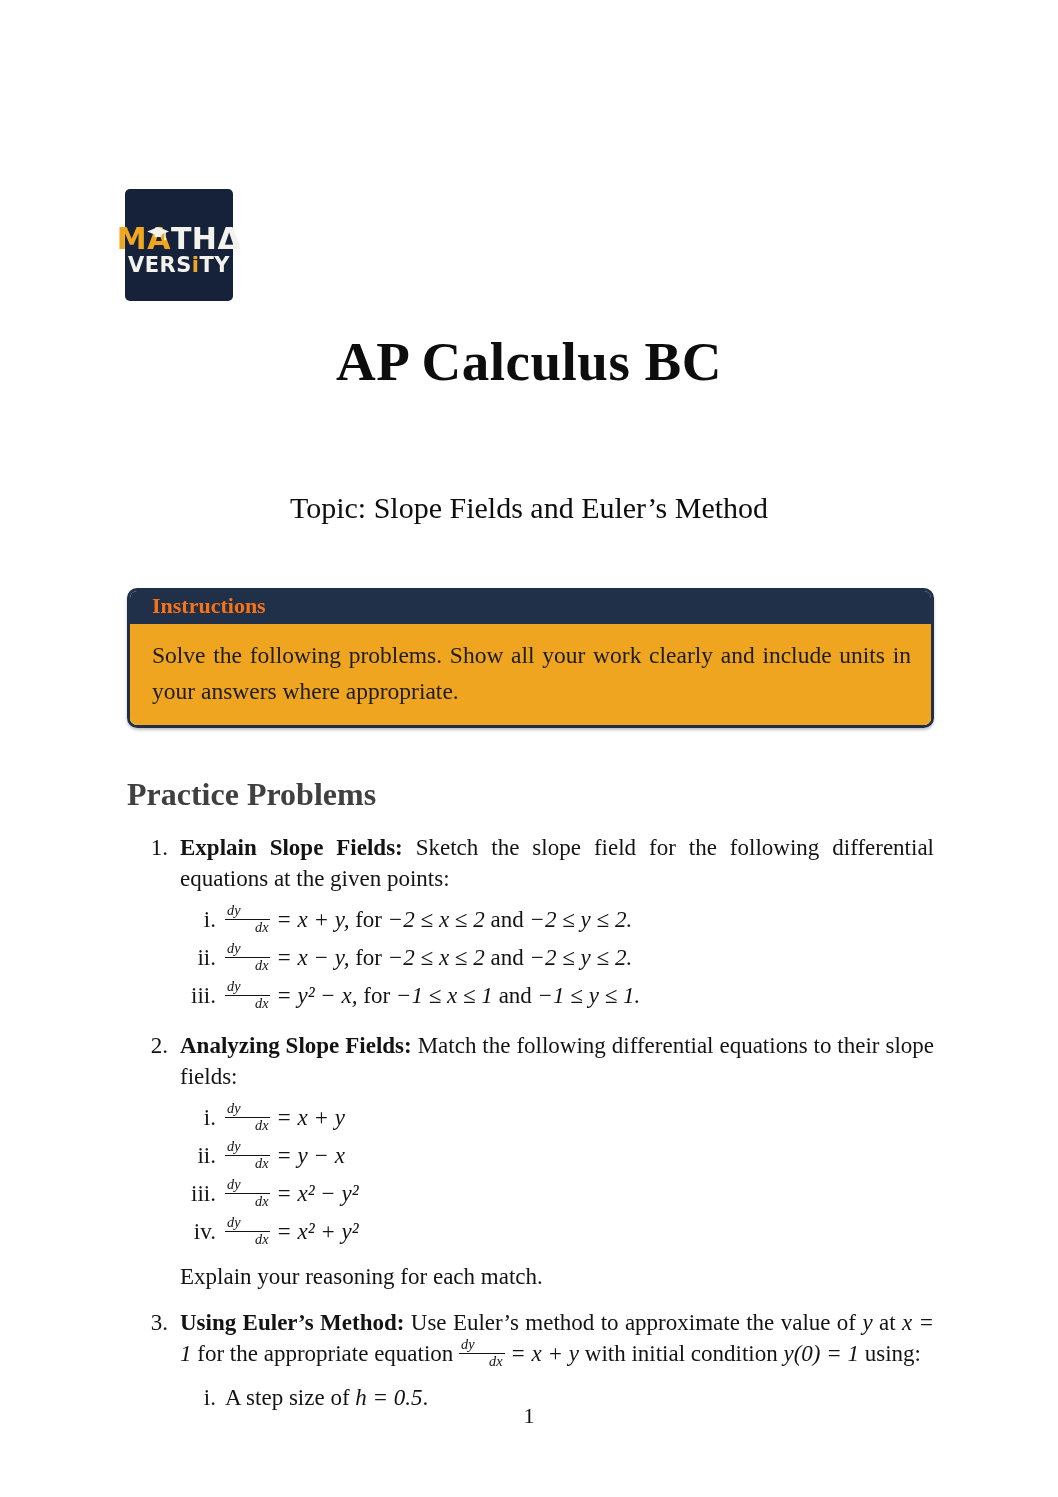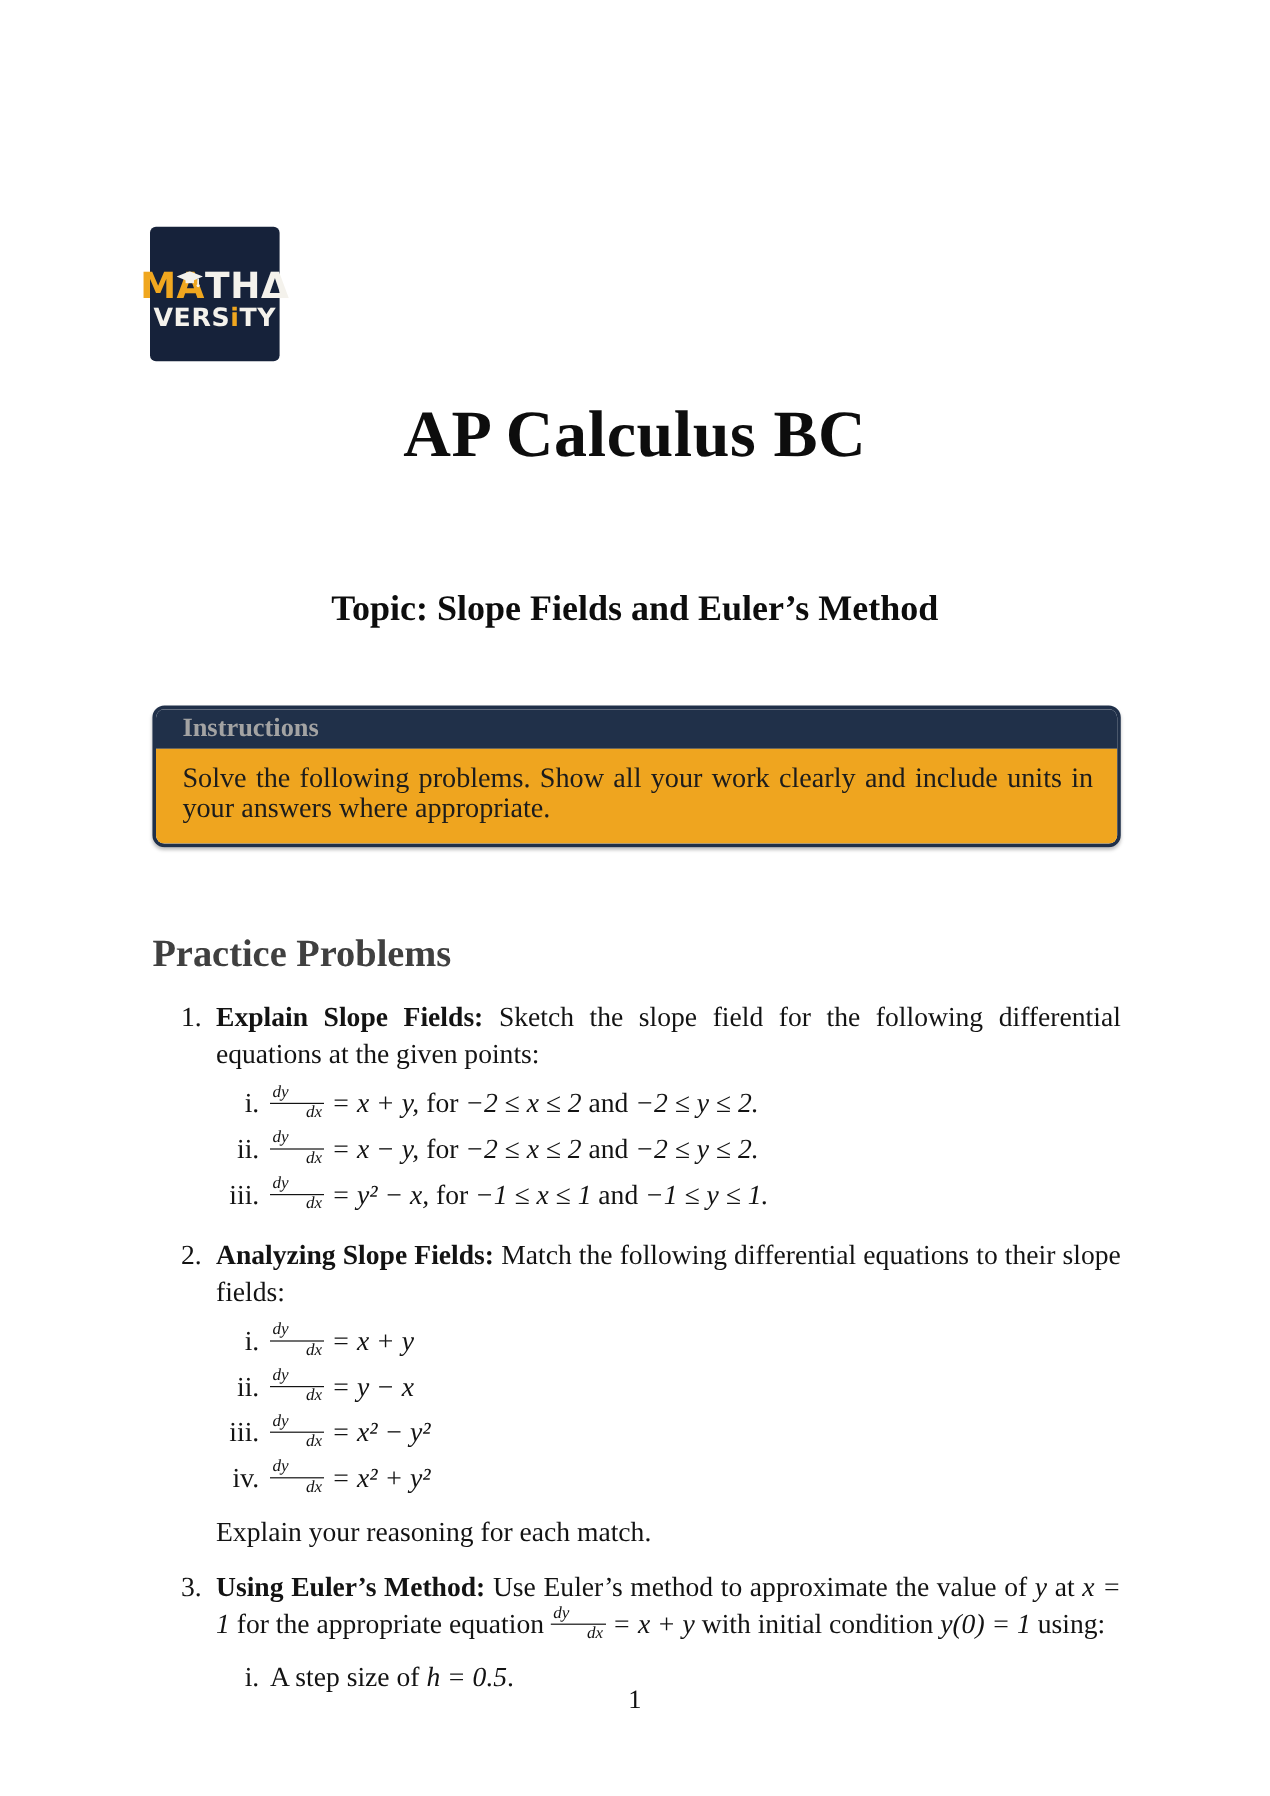--- a/index.html
+++ b/index.html
@@ -26,36 +26,36 @@
   .cap-icon { position:absolute; left:50%; top:-8px; transform:translateX(-54%); }
 
   
   .doc-title {
     position:absolute; top:330px; left:0; width:100%;
     text-align:center; font-size:55px; font-weight:bold; color:#0d0d0d;
     letter-spacing:0.5px;
   }
   .doc-topic {
     position:absolute; top:491px; left:0; width:100%;
-    text-align:center; font-size:30px; font-weight:bold; color:#0d0d0d;
+    text-align:center; font-size:30px; font-weight:normal; color:#0d0d0d;
   }
 
   
   .instructions {
     position:absolute; top:588px; left:127px; width:807px;
     border:3px solid #203049; border-radius:10px; overflow:hidden;
     box-shadow:0 2px 3px rgba(0,0,0,0.25);
   }
   .instructions-header {
-    background:#203049; color:#a3a3a3; font-weight:bold;
+    background:#203049; color:#f97316; font-weight:bold;
     font-size:22px; padding:2px 22px 5px 22px;
   }
   .instructions-body {
     background:#efa51f; color:#1c1c1c;
-    font-size:23.5px; line-height:25px; text-align:justify;
+    font-size:23.5px; line-height:36px; text-align:justify;
     padding:13px 20px 16px 22px;
   }
 
   
   .section-title {
     position:absolute; top:776px; left:127px;
     font-size:32px; font-weight:bold; color:#404040;
   }
   .problems {
     position:absolute; top:832px; left:127px; width:807px;

